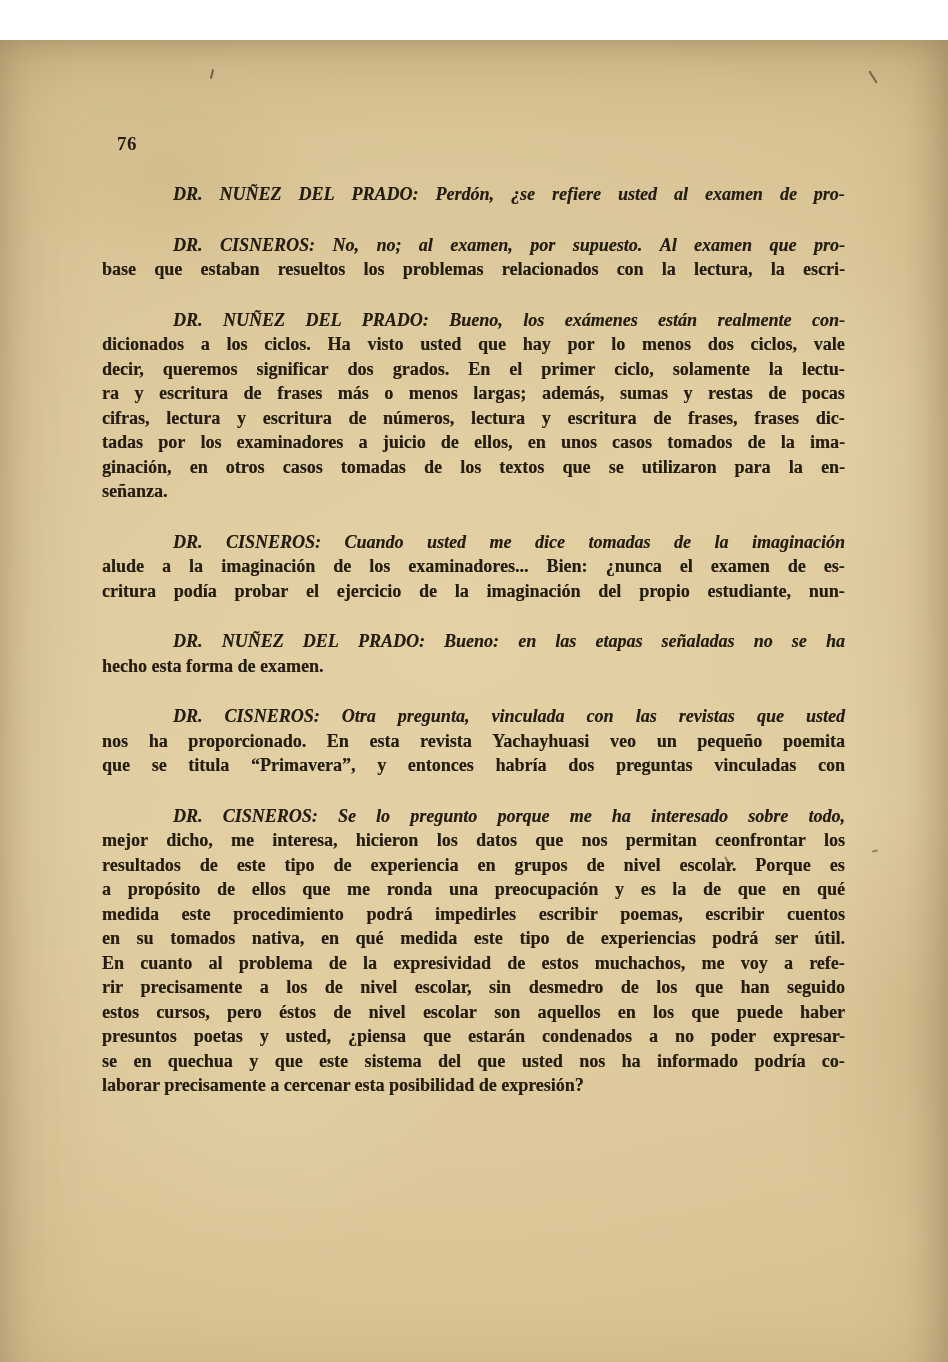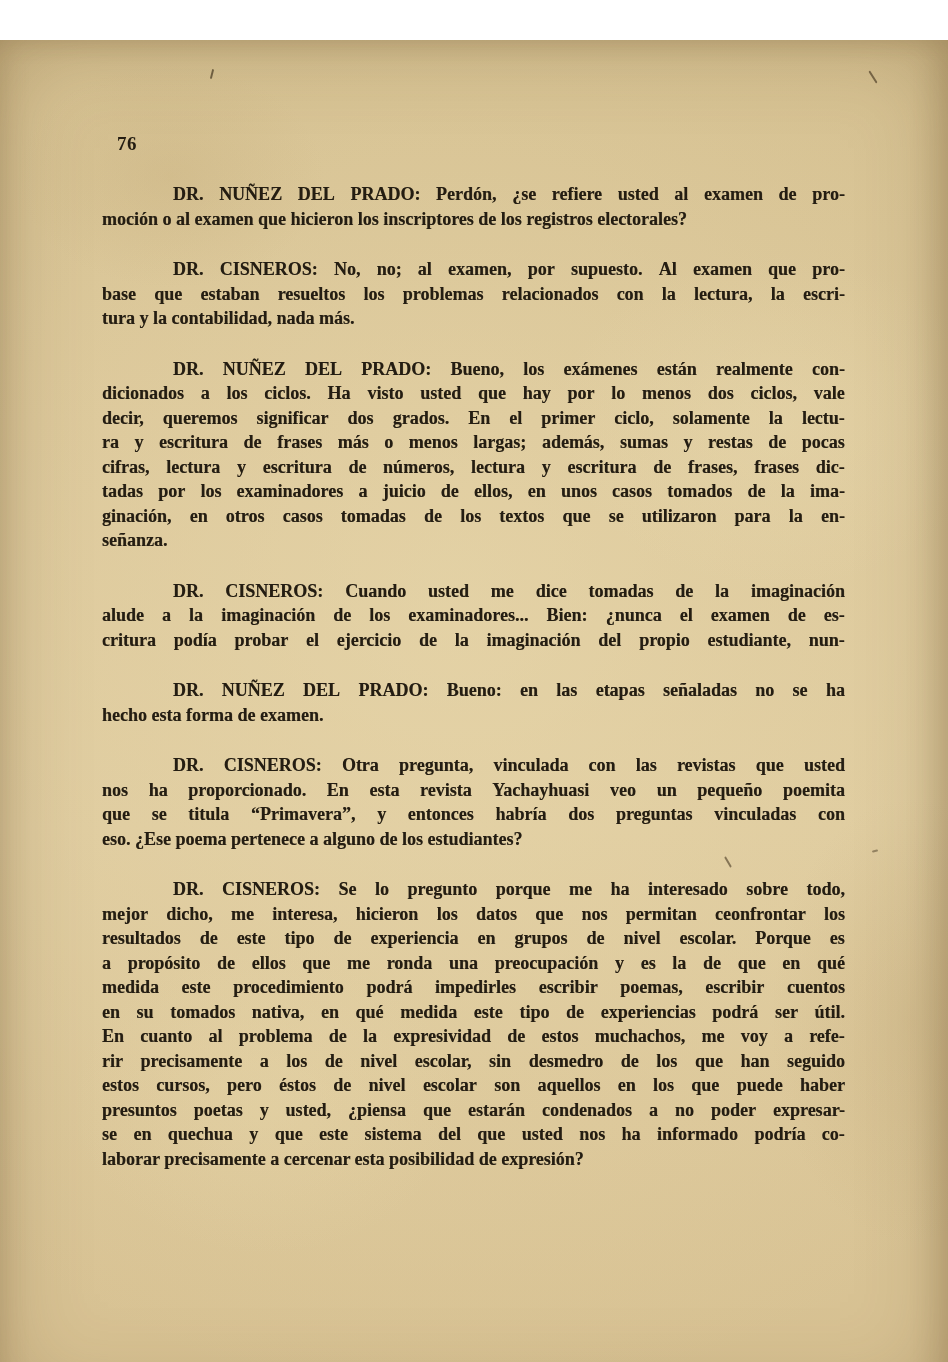--- a/index.html
+++ b/index.html
@@ -56,20 +56,21 @@
   .line {
     display: flex;
     justify-content: space-between;
     line-height: 24.5px;
     height: 24.5px;
     white-space: nowrap;
   }
   .line span { display: inline-block; }
   .line.first {
     padding-left: 71px;
+    font-style: italic;
   }
   .line.last {
     display: block;
     white-space: normal;
   }
   
   .paper-mark {
     position: absolute;
     background: rgba(58,44,24,0.75);
     border-radius: 1px;
@@ -94,21 +95,20 @@
           <span>PRADO:</span>
           <span>Perdón,</span>
           <span>¿se</span>
           <span>refiere</span>
           <span>usted</span>
           <span>al</span>
           <span>examen</span>
           <span>de</span>
           <span>pro-</span>
         </div>
-        <div class="line last">moción o al examen que hicieron los inscriptores de los registros electorales?</div>
       </div>
       <div class="paragraph">
         <div class="line first">
           <span>DR.</span>
           <span>CISNEROS:</span>
           <span>No,</span>
           <span>no;</span>
           <span>al</span>
           <span>examen,</span>
           <span>por</span>
@@ -125,21 +125,20 @@
           <span>resueltos</span>
           <span>los</span>
           <span>problemas</span>
           <span>relacionados</span>
           <span>con</span>
           <span>la</span>
           <span>lectura,</span>
           <span>la</span>
           <span>escri-</span>
         </div>
-        <div class="line last">tura y la contabilidad, nada más.</div>
       </div>
       <div class="paragraph">
         <div class="line first">
           <span>DR.</span>
           <span>NUÑEZ</span>
           <span>DEL</span>
           <span>PRADO:</span>
           <span>Bueno,</span>
           <span>los</span>
           <span>exámenes</span>
@@ -337,21 +336,20 @@
           <span>titula</span>
           <span>“Primavera”,</span>
           <span>y</span>
           <span>entonces</span>
           <span>habría</span>
           <span>dos</span>
           <span>preguntas</span>
           <span>vinculadas</span>
           <span>con</span>
         </div>
-        <div class="line last">eso. ¿Ese poema pertenece a alguno de los estudiantes?</div>
       </div>
       <div class="paragraph">
         <div class="line first">
           <span>DR.</span>
           <span>CISNEROS:</span>
           <span>Se</span>
           <span>lo</span>
           <span>pregunto</span>
           <span>porque</span>
           <span>me</span>

